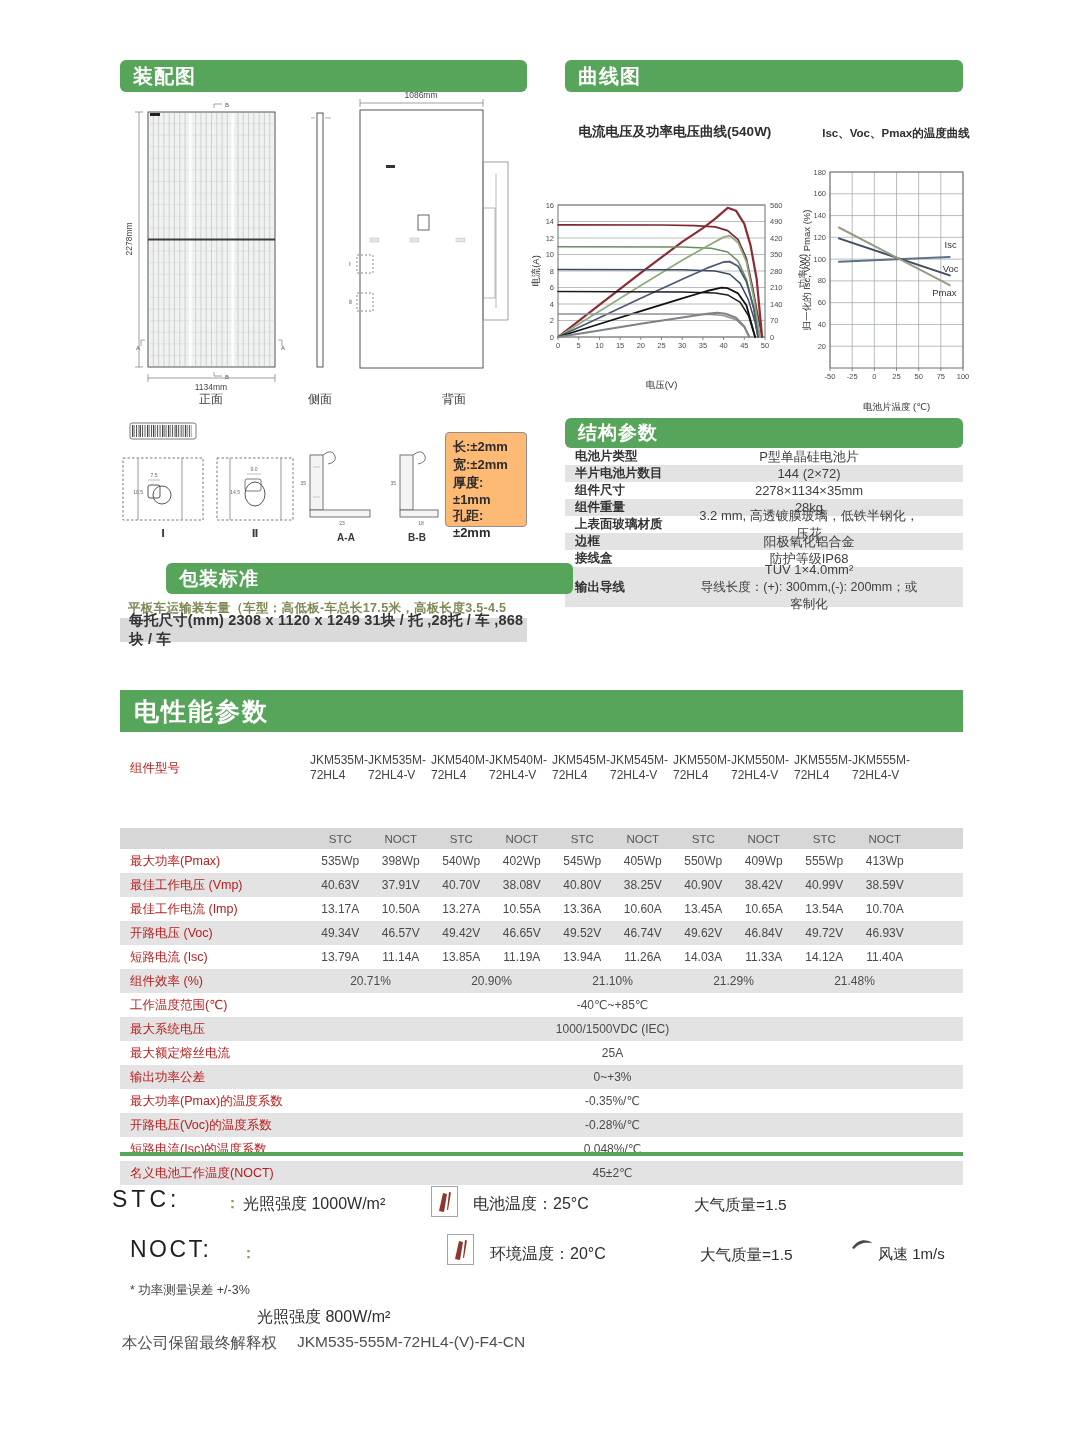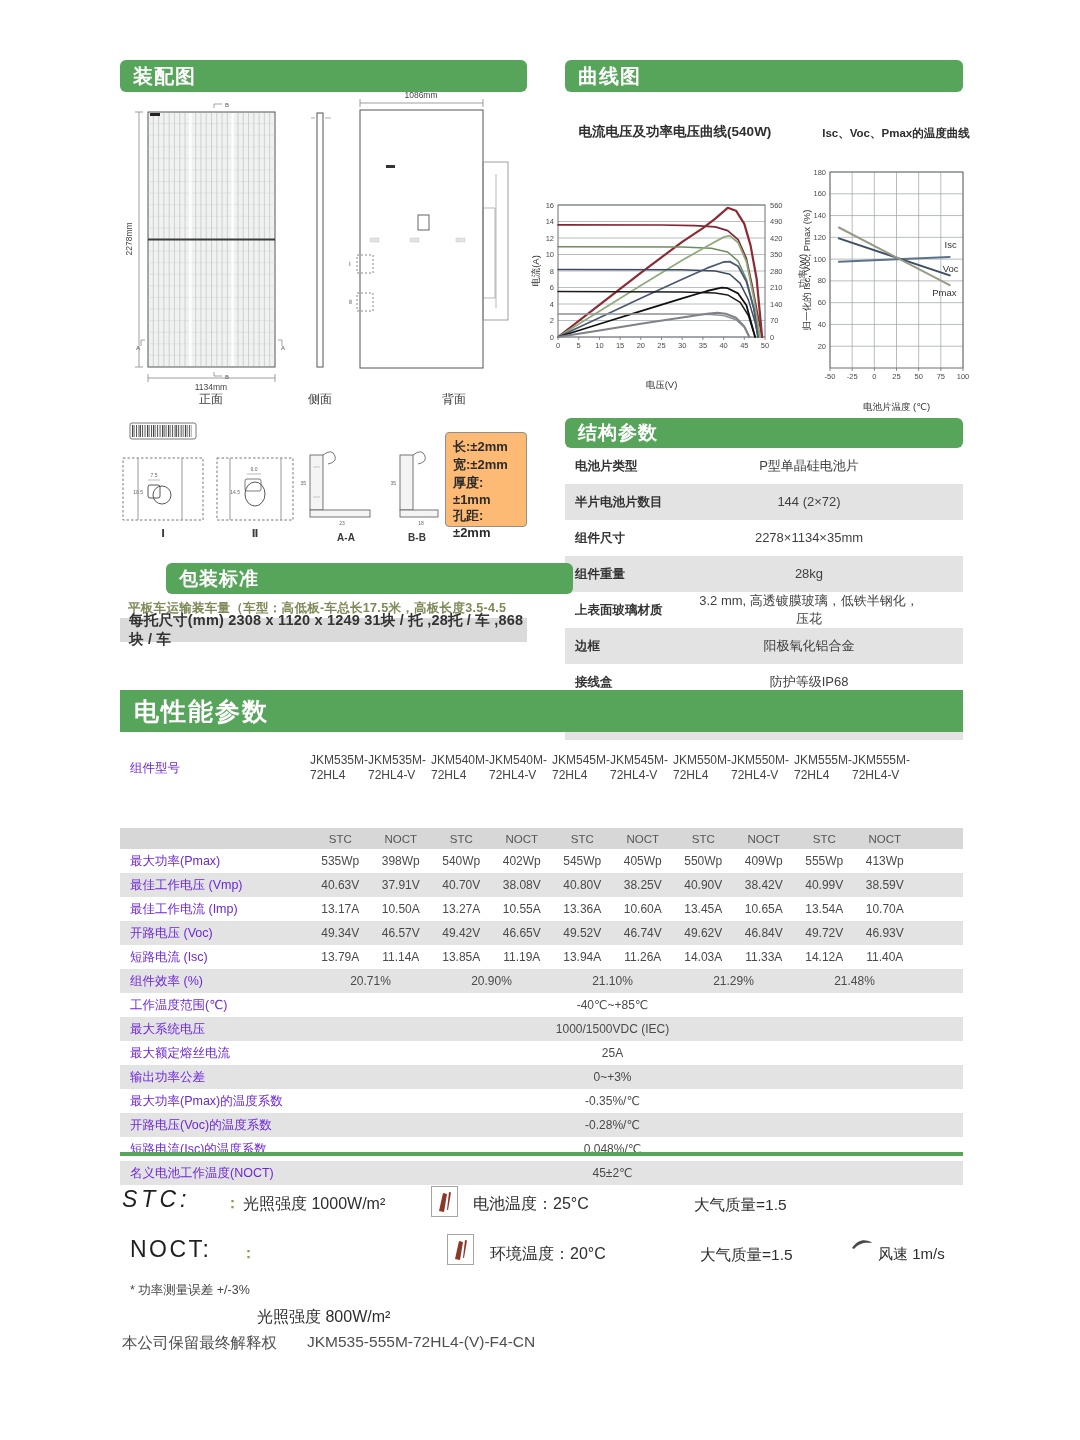--- a/index.html
+++ b/index.html
@@ -31,54 +31,54 @@
     display:flex; flex-direction:column; justify-content:space-around; padding:5px 7px;
     font-size:13px; font-weight:bold; color:#2b2b2b; }
 
   
   .pack-line1 { position:absolute; font-size:12.5px; color:#7d8a57; font-weight:600; letter-spacing:0.3px; }
   .pack-line2 { position:absolute; background:#dadada; display:flex; align-items:center;
     font-size:14.5px; font-weight:bold; color:#333; padding-left:9px; letter-spacing:0.2px; }
 
   
   .structure-table { position:absolute; font-size:12.5px; }
-  .srow { display:flex; align-items:center; height:36px; }
+  .srow { display:flex; align-items:center; height:17px; }
   .srow.alt { background:#e3e3e3; }
   .srow.tall { height:40px; }
   .slabel { width:130px; padding-left:10px; font-weight:bold; color:#333; flex-shrink:0; }
   .sval { flex:1; text-align:center; padding-right:40px; color:#3f3f3f; font-size:13px; line-height:1.35; }
   .sval .l2 { font-size:12.5px; }
 
   
   .electrical-table { position:absolute; }
   .erow { display:grid; padding-right:48px; }
   .cols10 { grid-template-columns:190px repeat(10,1fr); }
   .cols5  { grid-template-columns:190px repeat(5,1fr); }
   .cols1  { grid-template-columns:190px 1fr; }
   .erow.alt { background:#e3e3e3; }
   .erow.cond { background:#d7d7d7;margin-top:37px; }
   .h-models { height:46px; }
   .h-cond { height:21px; }
   .h-data { height:24px; }
   .erow > div { display:flex; align-items:center; justify-content:center; font-size:12px; color:#4a4a4a; }
-  .erow > .elabel { justify-content:flex-start; padding-left:10px; font-size:12.5px; color:#6d28d9; }
+  .erow > .elabel { justify-content:flex-start; padding-left:10px; font-size:12.5px; color:#b91c1c; }
   .erow > .emodel { line-height:15px; font-size:12px; color:#444; }
   .erow > .econd { font-size:11.5px; color:#555; }
 
   .green-divider { position:absolute; background:#57a45b; }
 
   
   .big-cond { position:absolute; font-size:23px; color:#1f1f1f; }
   .green-colon { position:absolute; font-size:15px; font-weight:bold; color:#8f9a4a; }
   .legend-text { position:absolute; font-size:16px; color:#2e2e2e; }
   .legend-text.sm { font-size:15.5px; }
   .icon-box { position:absolute; width:27px; height:31px; border:1px solid #a5a5a5; background:#fff;
     display:flex; align-items:center; justify-content:center; }
   .note-text { position:absolute; font-size:12.5px; color:#444; }
-  .footer { position:absolute; font-size:15.5px; color:#4f4f4f; display:flex; gap:30px; }
+  .footer { position:absolute; font-size:15.5px; color:#4f4f4f; display:flex; gap:20px; }
 </style>
 </head>
 <body>
 
 <div class="page">
 
   <div class="gh small" style="left:120px;top:60px;width:407px;">
     <span>装配图</span>
   </div>
   <div class="gh small" style="left:565px;top:60px;width:398px;">
@@ -445,20 +445,21 @@
       <div class="srow">
         <div class="slabel">接线盒</div>
         <div class="sval">
           <div>防护等级IP68</div>
         </div>
       </div>
       <div class="srow alt tall">
         <div class="slabel">输出导线</div>
         <div class="sval">
           <div>TÜV 1×4.0mm²</div>
+          <div class="l2">导线长度：(+): 300mm,(-): 200mm；或客制化</div>
         </div>
       </div>
     </div>
 
   <div class="gh small" style="left:120px;top:563px;width:407px;height:31px;line-height:31px;font-size:19px;margin-left:46px;">
     <span>包装标准</span>
   </div>
   <div class="pack-line1" style="left:128px;top:600px;width:400px;">平板车运输装车量（车型：高低板-车总长17.5米，高板长度3.5-4.5米）</div>
   <div class="pack-line2" style="left:120px;top:618px;width:407px;height:24px;">每托尺寸(mm) 2308 x 1120 x 1249   31块 / 托 ,28托 / 车 ,868 块 / 车</div>
 
@@ -604,21 +605,21 @@
         <div class="eval">0.048%/℃</div>
       </div>
       <div class="erow h-data alt cols1">
         <div class="elabel">名义电池工作温度(NOCT)</div>
         <div class="eval">45±2℃</div>
       </div>
     </div>
 
   <div class="green-divider" style="left:120px;top:1152px;width:843px;height:4px;"></div>
 
-  <div class="big-cond" style="left:122px;top:1186px;letter-spacing:4px;font-style:italic;">STC:</div>
+  <div class="big-cond" style="left:112px;top:1186px;letter-spacing:4px;">STC:</div>
   <div class="green-colon" style="left:225px;top:1194px;">：</div>
   <div class="legend-text" style="left:243px;top:1194px;">光照强度 1000W/m²</div>
   <div class="icon-box" style="left:431px;top:1186px;">
     <svg width="21" height="25" viewBox="0 0 21 25">
       <path d="M5 22 L9 4 L13 5 L10 23 Z" fill="#8d372b"></path>
       <path d="M15 3 L17 3.4 L14 21 L13 20.8 Z" fill="#8d372b"></path>
     </svg>
   </div>
   <div class="legend-text" style="left:473px;top:1194px;">电池温度：25°C</div>
   <div class="legend-text sm" style="left:694px;top:1195px;">大气质量=1.5</div>

